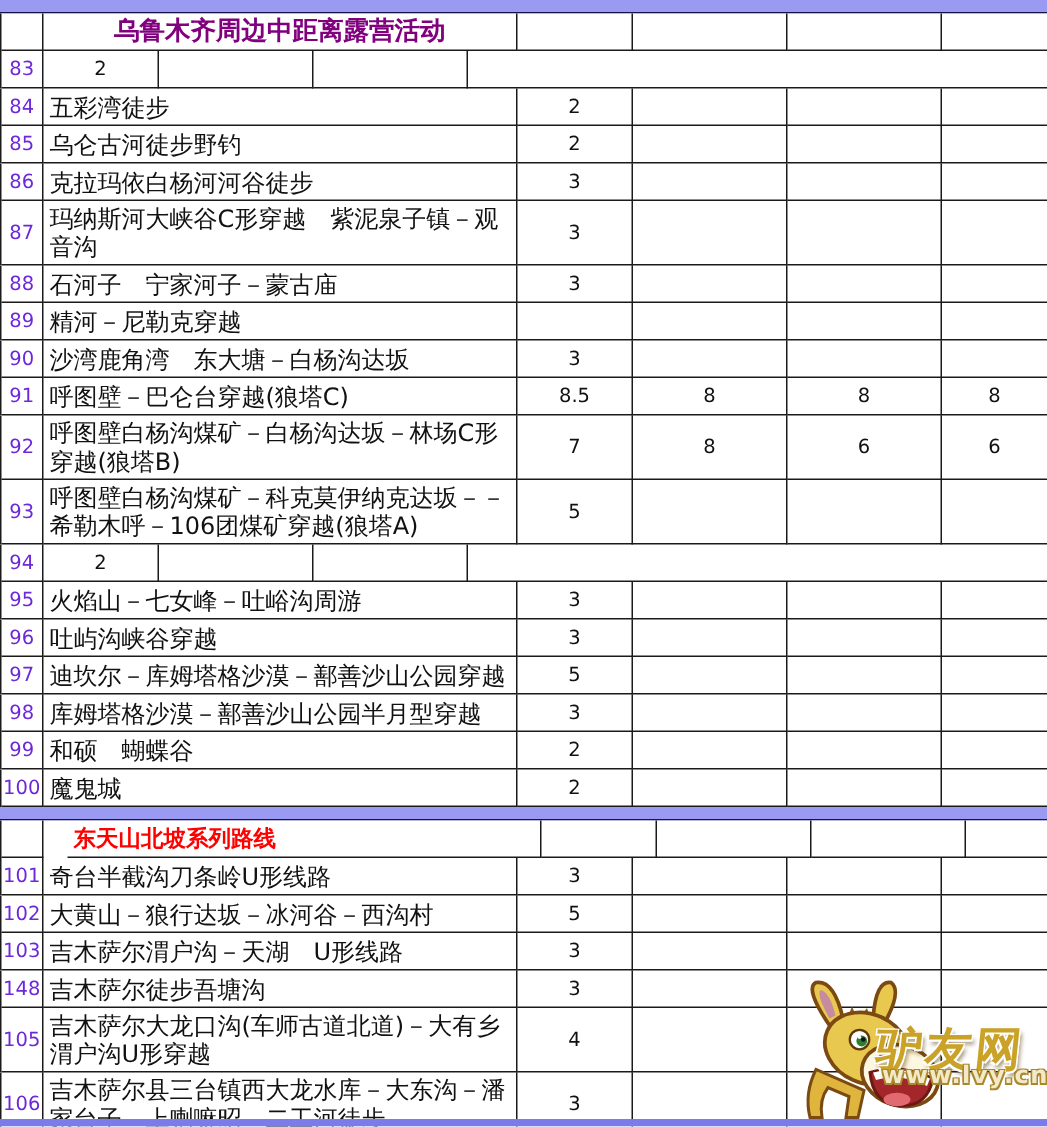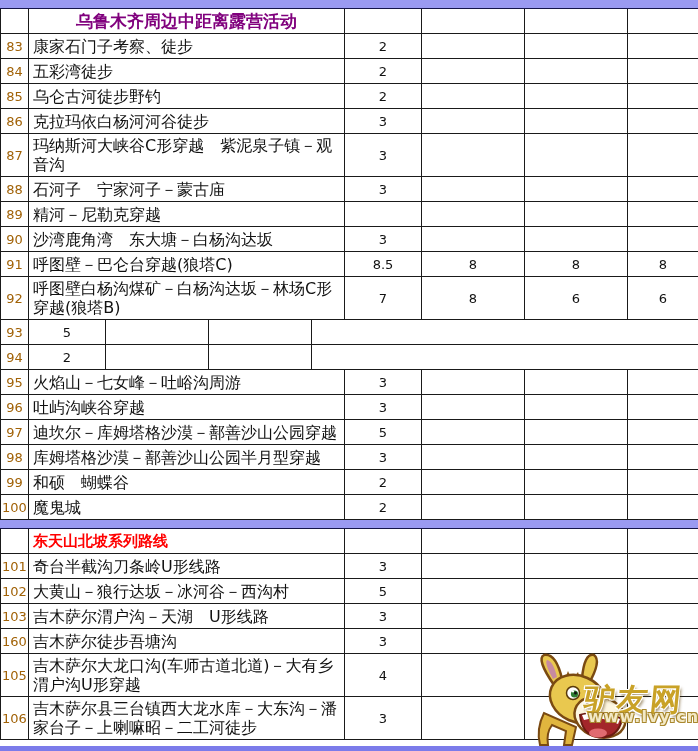--- a/index.html
+++ b/index.html
@@ -2,30 +2,30 @@
 <html><head>
 <meta charset="utf-8">
 <style>
   * { margin:0; padding:0; box-sizing:border-box; }
   body { font-family:"DejaVu Sans", sans-serif; background:#fff; }
   .page { position:relative; width:698px; height:751px; background:#fff; overflow:hidden; }
   .band { width:698px; height:9px; background:#9a9af2; border-bottom:1px solid #15154a; }
   .bottom-band { position:absolute; left:0; bottom:0; width:698px; height:5px; background:#7b7bea; z-index:2; }
   .row { display:flex; min-height:25px; border-left:1px solid #1a1a1a; align-items:stretch; background:#fff; }
   .cell { border-right:1px solid #1a1a1a; border-bottom:1px solid #1a1a1a; display:flex; align-items:center; }
-  .c-num { width:28px; justify-content:center; font-size:13px; color:#a16207; }
+  .c-num { width:28px; justify-content:center; font-size:13px; color:#6d28d9; }
   .c-name { width:316px; font-size:16px; line-height:19px; padding:2px 4px; color:#111;
             justify-content:flex-start; word-break:break-all; }
   .c-v1 { width:77px; }
   .c-v2 { width:103px; }
   .c-v3 { width:103px; }
   .c-v4 { flex:1; border-right:none; }
   .c-v1,.c-v2,.c-v3,.c-v4 { justify-content:center; font-size:13px; color:#111; }
   .sec-purple { color:#80007d; font-weight:bold; font-size:17px; justify-content:center; }
-  .sec-red { color:#ff0000; font-weight:bold; font-size:15px; }
+  .sec-red { color:#ff0000; font-weight:bold; font-size:15px;margin-left:16px; }
   .watermark { position:absolute; right:0px; bottom:2px; width:172px; height:98px; z-index:3;
                pointer-events:none; }
   .wm-name { position:absolute; left:58px; top:28px; font-size:31px; font-weight:bold; color:#c9a227;
              letter-spacing:2px; text-shadow:1px 1px 0 #fff,-1px -1px 0 #fff,1px -1px 0 #fff,
              -1px 1px 0 #fff, 2px 3px 3px rgba(90,60,0,.55); transform:skewX(-6deg); }
   .wm-url { position:absolute; left:62px; top:56px; font-size:16px; font-weight:bold; color:#f3e9c6;
             letter-spacing:1px; text-shadow:1px 1px 0 #a9882e,-1px -1px 0 #a9882e,1px -1px 0 #a9882e,
             -1px 1px 0 #a9882e; }
   .wm-donkey { position:absolute; left:0; top:0; }
 </style>
@@ -39,21 +39,20 @@
       <div class="row">
         <div class="cell c-num"></div>
         <div class="cell c-name sec-purple">乌鲁木齐周边中距离露营活动</div>
         <div class="cell c-v1"></div>
         <div class="cell c-v2"></div>
         <div class="cell c-v3"></div>
         <div class="cell c-v4"></div>
       </div>
       <div class="row">
         <div class="cell c-num">83</div>
-        <div class="cell c-name">康家石门子考察、徒步</div>
         <div class="cell c-v1">2</div>
         <div class="cell c-v2"></div>
         <div class="cell c-v3"></div>
         <div class="cell c-v4"></div>
       </div>
       <div class="row">
         <div class="cell c-num">84</div>
         <div class="cell c-name">五彩湾徒步</div>
         <div class="cell c-v1">2</div>
         <div class="cell c-v2"></div>
@@ -119,20 +118,21 @@
       <div class="row">
         <div class="cell c-num">92</div>
         <div class="cell c-name">呼图壁白杨沟煤矿－白杨沟达坂－林场C形穿越(狼塔B)</div>
         <div class="cell c-v1">7</div>
         <div class="cell c-v2">8</div>
         <div class="cell c-v3">6</div>
         <div class="cell c-v4">6</div>
       </div>
       <div class="row">
         <div class="cell c-num">93</div>
+        <div class="cell c-name">呼图壁白杨沟煤矿－科克莫伊纳克达坂－－希勒木呼－106团煤矿穿越(狼塔A)</div>
         <div class="cell c-v1">5</div>
         <div class="cell c-v2"></div>
         <div class="cell c-v3"></div>
         <div class="cell c-v4"></div>
       </div>
       <div class="row">
         <div class="cell c-num">94</div>
         <div class="cell c-v1">2</div>
         <div class="cell c-v2"></div>
         <div class="cell c-v3"></div>
@@ -213,21 +213,21 @@
       </div>
       <div class="row">
         <div class="cell c-num">103</div>
         <div class="cell c-name">吉木萨尔渭户沟－天湖　U形线路</div>
         <div class="cell c-v1">3</div>
         <div class="cell c-v2"></div>
         <div class="cell c-v3"></div>
         <div class="cell c-v4"></div>
       </div>
       <div class="row">
-        <div class="cell c-num">160</div>
+        <div class="cell c-num">148</div>
         <div class="cell c-name">吉木萨尔徒步吾塘沟</div>
         <div class="cell c-v1">3</div>
         <div class="cell c-v2"></div>
         <div class="cell c-v3"></div>
         <div class="cell c-v4"></div>
       </div>
       <div class="row">
         <div class="cell c-num">105</div>
         <div class="cell c-name">吉木萨尔大龙口沟(车师古道北道)－大有乡渭户沟U形穿越</div>
         <div class="cell c-v1">4</div>

